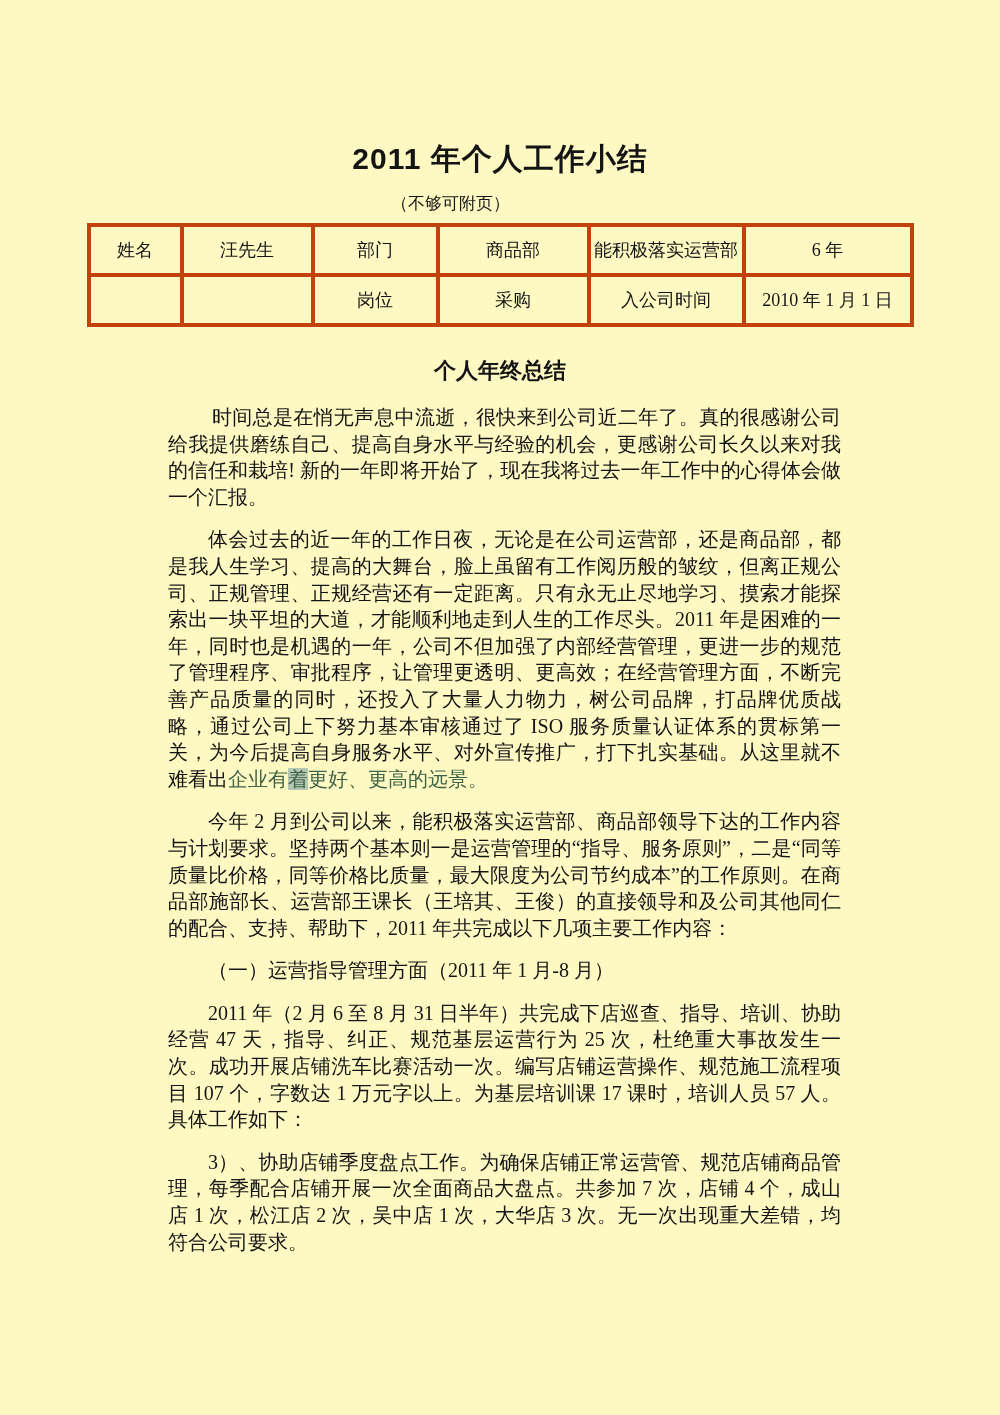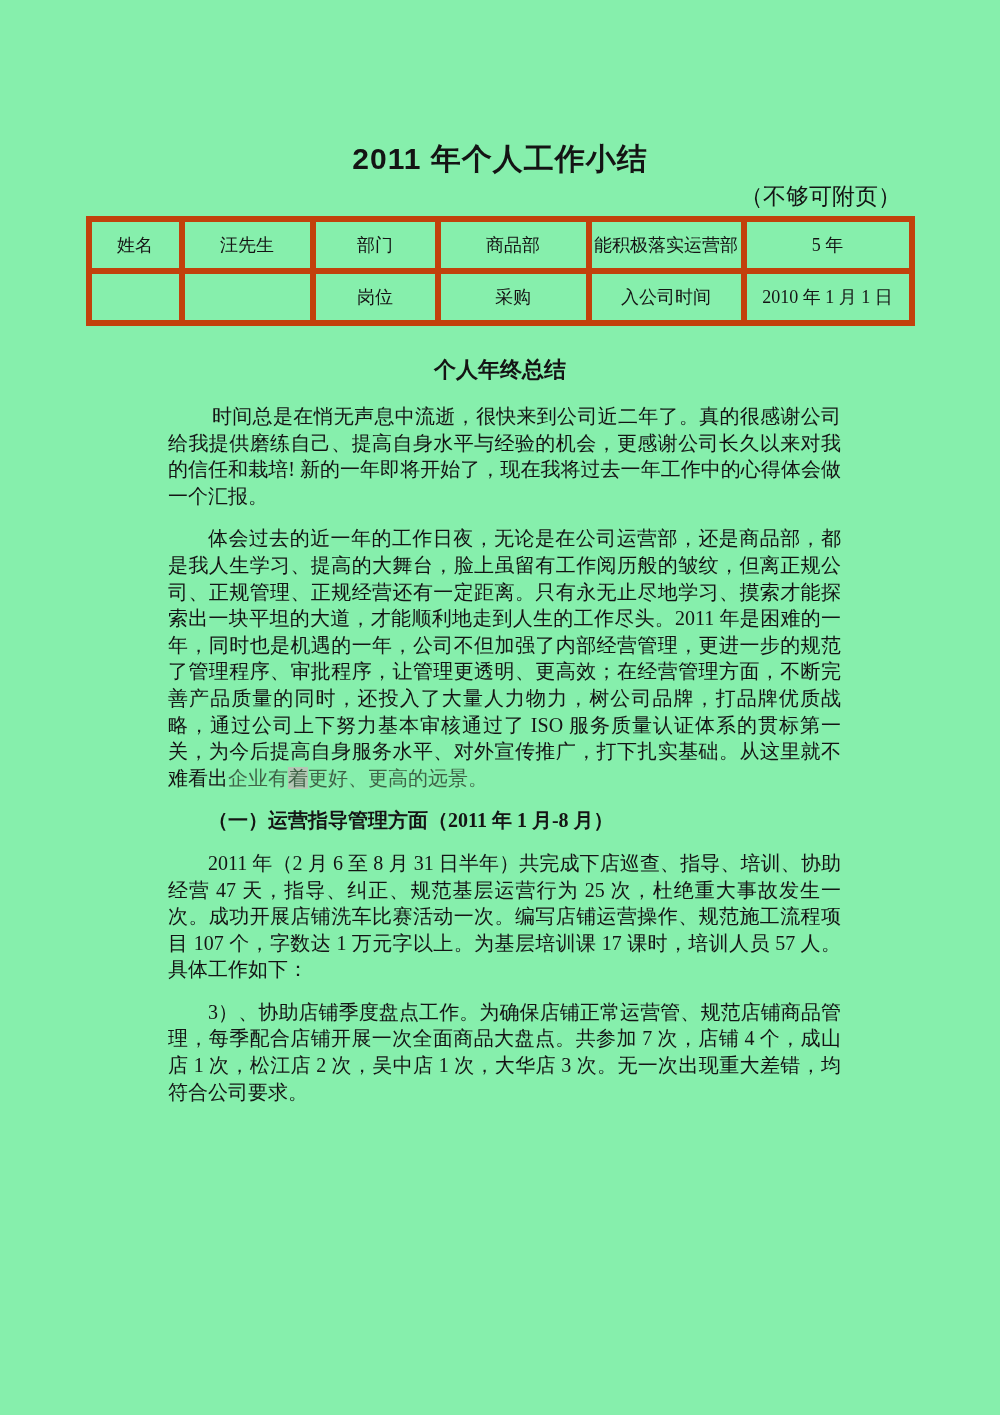--- a/index.html
+++ b/index.html
@@ -1,51 +1,51 @@
 <!DOCTYPE html>
 <html><head>
 <meta charset="utf-8">
 <style>
   html,body { margin:0; padding:0; background:#ffffff; }
   .page {
     position:relative;
     width:1000px;
     height:1415px;
-    background:#86efac;
+    background:#fef9c3;
     font-family:"Liberation Serif","DejaVu Serif",serif;
     color:#141414;
     box-sizing:border-box;
     overflow:hidden;
   }
   .doc-title {
     margin-top:140px;
     text-align:center;
     font-family:"Liberation Sans","DejaVu Sans",sans-serif;
     font-weight:bold;
     font-size:30px;
     line-height:38px;
     letter-spacing:1px;
   }
   .doc-note {
-    text-align:right;
+    text-align:center;
     padding-right:99px;
-    font-size:23px;
+    font-size:17px;
     line-height:24px;
-    margin-top:7px;
+    margin-top:14px;
   }
   table.info-table {
     width:823px;
     margin:7px auto 0 auto;
     border-collapse:collapse;
     table-layout:fixed;
     border:2px solid #000;
     font-size:18px;
   }
   table.info-table td {
-    border:6px solid #c2410c;
+    border:4px solid #c2410c;
     height:46px;
     text-align:center;
     vertical-align:middle;
     padding:0 2px;
     overflow:hidden;
     white-space:nowrap;
   }
   .summary-heading {
     text-align:center;
     font-weight:bold;
@@ -58,21 +58,21 @@
   }
   .para {
     margin:16px;
     font-size:20px;
     line-height:26.6px;
     text-align:justify;
     text-indent:2em;
     word-break:break-all;
   }
   .para.first-para { text-indent:2.2em; }
-  .para.section-heading { font-weight:bold; }
+  .para.section-heading { font-weight:normal; }
   .green-text {  }
   .green-hl {  }
 </style>
 </head>
 <body>
 
 <div class="page">
 
   <div class="doc-title">2011 年个人工作小结</div>
 
@@ -87,40 +87,41 @@
         <col style="width:155px">
         <col style="width:168px">
     </colgroup>
     <tbody>
       <tr>
         <td>姓名</td>
         <td>汪先生</td>
         <td>部门</td>
         <td>商品部</td>
         <td>能积极落实运营部</td>
-        <td>5 年</td>
+        <td>6 年</td>
       </tr>
       <tr>
         <td></td>
         <td></td>
         <td>岗位</td>
         <td>采购</td>
         <td>入公司时间</td>
         <td>2010 年 1 月 1 日</td>
       </tr>
     </tbody>
   </table>
 
   <div class="summary-heading">个人年终总结</div>
 
   <div class="text-block">
     <p class="para first-para">时间总是在悄无声息中流逝，很快来到公司近二年了。真的很感谢公司给我提供磨练自己、提高自身水平与经验的机会，更感谢公司长久以来对我的信任和栽培! 新的一年即将开始了，现在我将过去一年工作中的心得体会做一个汇报。</p>
 
     <p class="para"><span>体会过去的近一年的工作日夜，无论是在公司运营部，还是商品部，都是我人生学习、提高的大舞台，脸上虽留有工作阅历般的皱纹，但离正规公司、正规管理、正规经营还有一定距离。只有永无止尽地学习、摸索才能探索出一块平坦的大道，才能顺利地走到人生的工作尽头。2011 年是困难的一年，同时也是机遇的一年，公司不但加强了内部经营管理，更进一步的规范了管理程序、审批程序，让管理更透明、更高效；在经营管理方面，不断完善产品质量的同时，还投入了大量人力物力，树公司品牌，打品牌优质战略，通过公司上下努力基本审核通过了 ISO 服务质量认证体系的贯标第一关，为今后提高自身服务水平、对外宣传推广，打下扎实基础。从这里就不难看出</span><span class="green-text" style="color: rgb(63, 99, 71);">企业有</span><span class="green-text green-hl" style="color: rgb(63, 99, 71); background-color: rgb(181, 199, 181);">着</span><span class="green-text" style="color: rgb(63, 99, 71);">更好、更高的远景。</span></p>
 
+    <p class="para">今年 2 月到公司以来，能积极落实运营部、商品部领导下达的工作内容与计划要求。坚持两个基本则一是运营管理的“指导、服务原则”，二是“同等质量比价格，同等价格比质量，最大限度为公司节约成本”的工作原则。在商品部施部长、运营部王课长（王培其、王俊）的直接领导和及公司其他同仁的配合、支持、帮助下，2011 年共完成以下几项主要工作内容：</p>
 
     <p class="para section-heading">（一）运营指导管理方面（2011 年 1 月-8 月）</p>
 
     <p class="para">2011 年（2 月 6 至 8 月 31 日半年）共完成下店巡查、指导、培训、协助经营 47 天，指导、纠正、规范基层运营行为 25 次，杜绝重大事故发生一次。成功开展店铺洗车比赛活动一次。编写店铺运营操作、规范施工流程项目 107 个，字数达 1 万元字以上。为基层培训课 17 课时，培训人员 57 人。具体工作如下：</p>
 
 
 
     <p class="para">3）、协助店铺季度盘点工作。为确保店铺正常运营管、规范店铺商品管理，每季配合店铺开展一次全面商品大盘点。共参加 7 次，店铺 4 个，成山店 1 次，松江店 2 次，吴中店 1 次，大华店 3 次。无一次出现重大差错，均符合公司要求。</p>
   </div>
 

